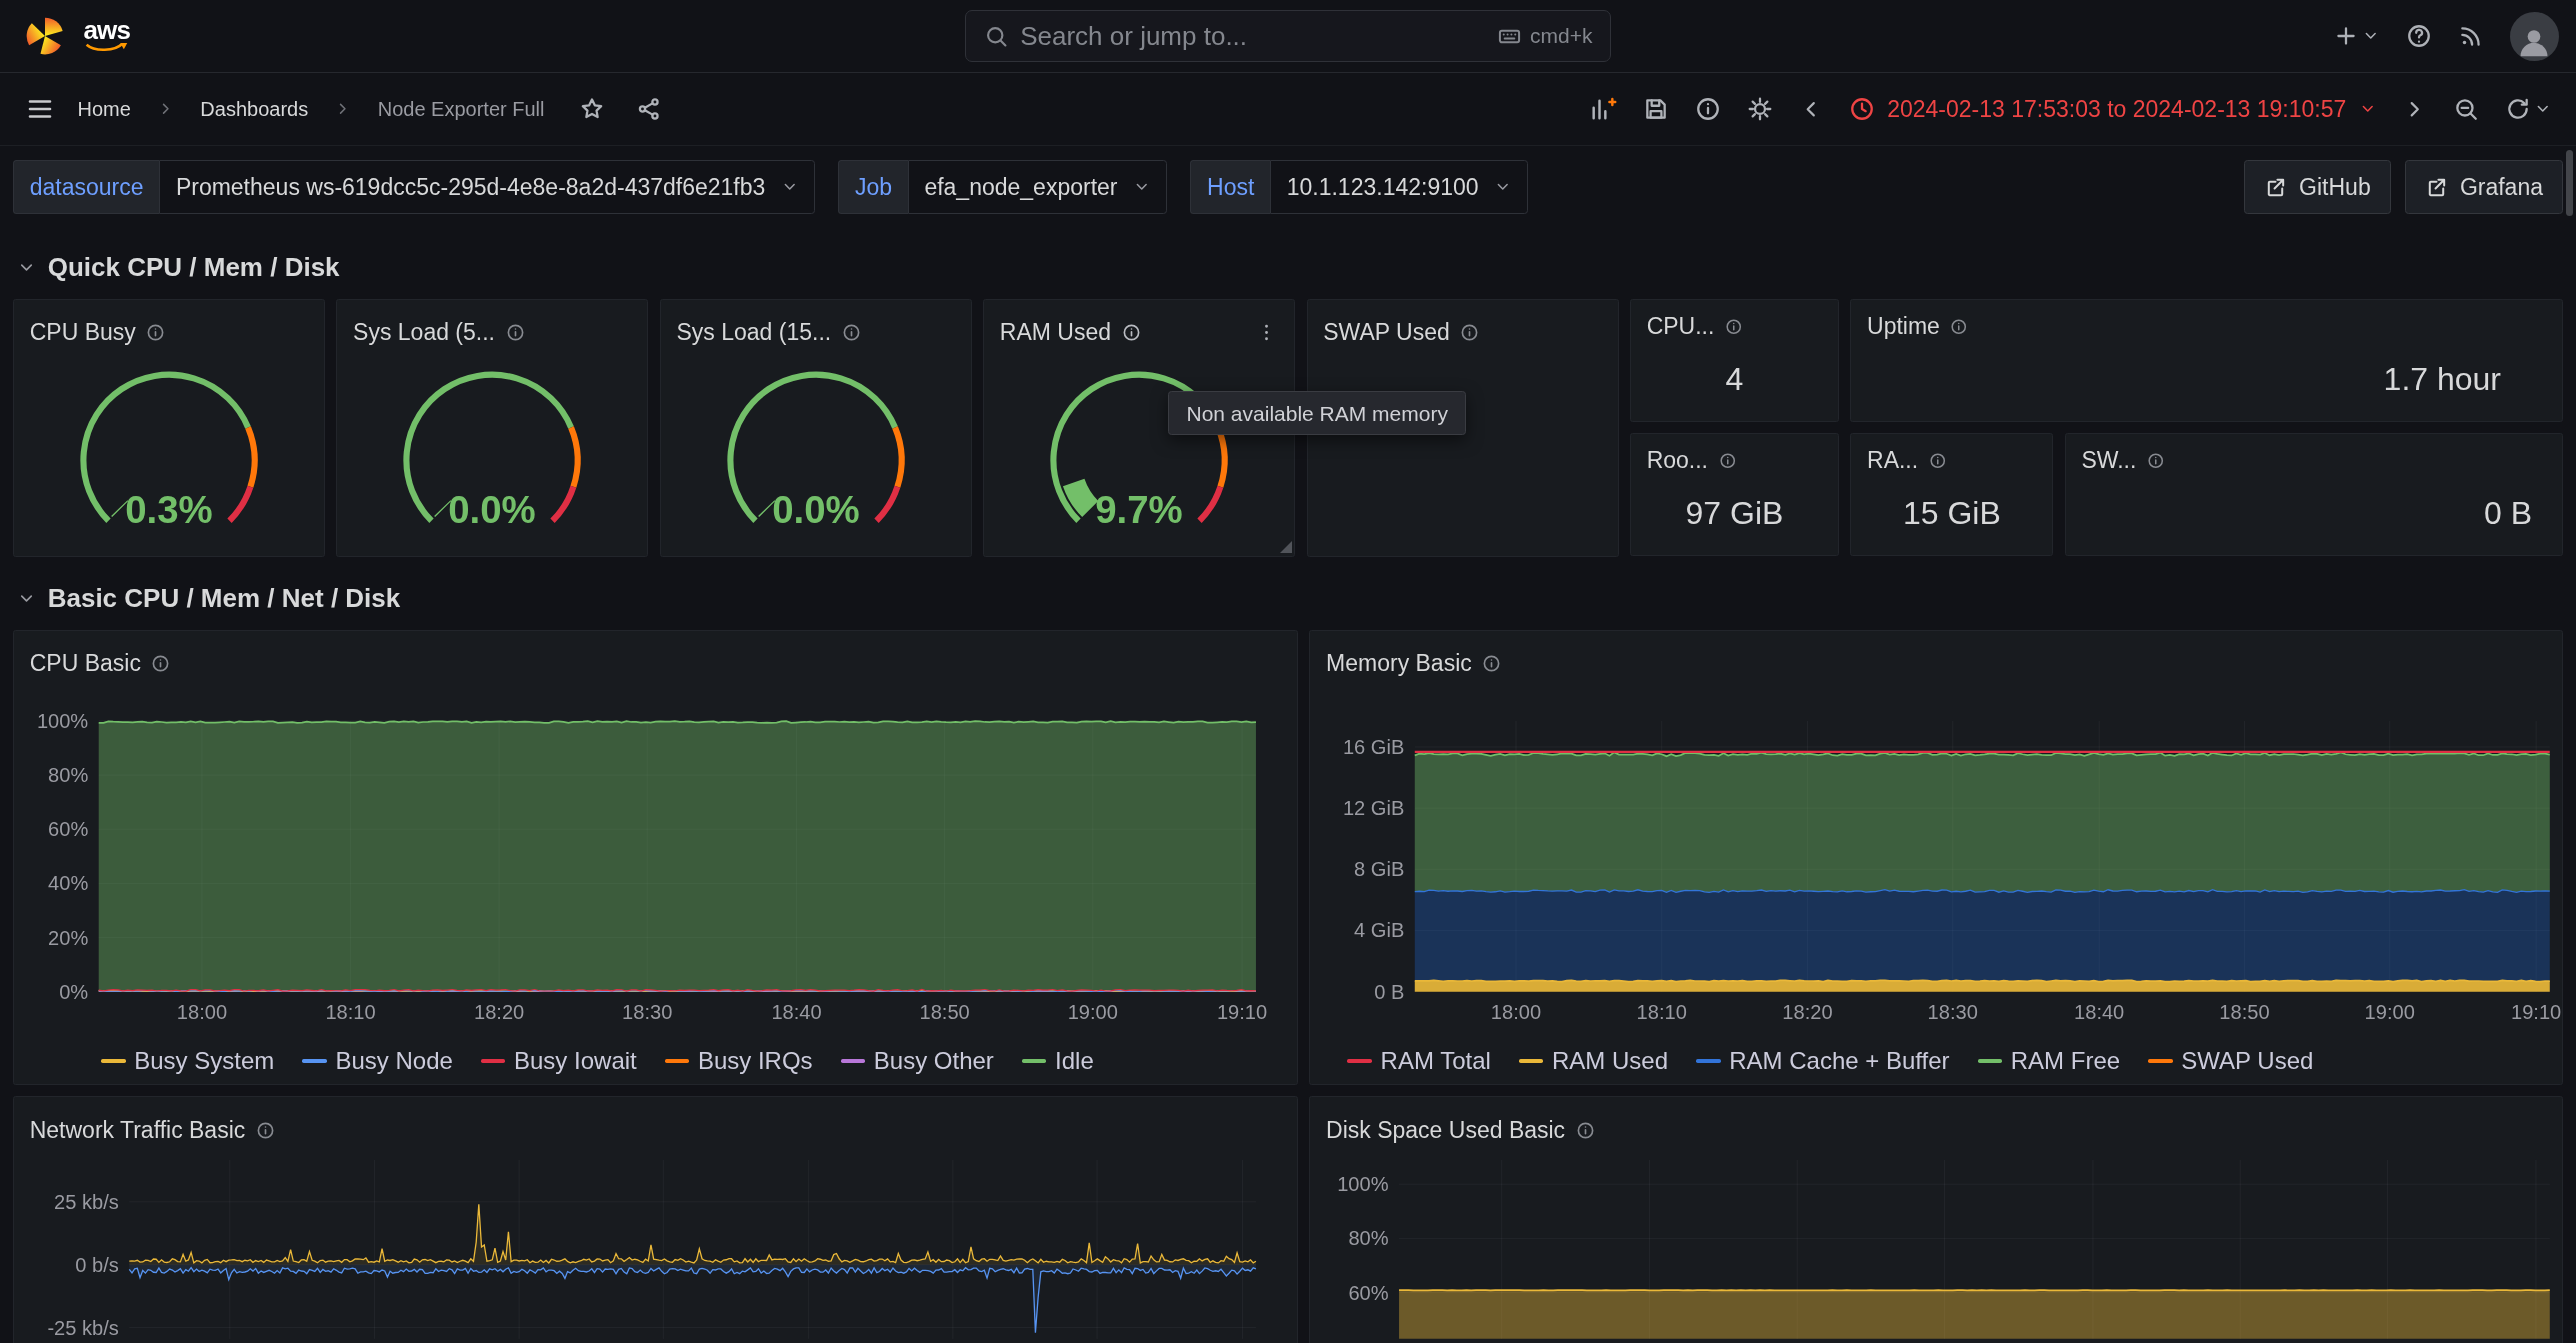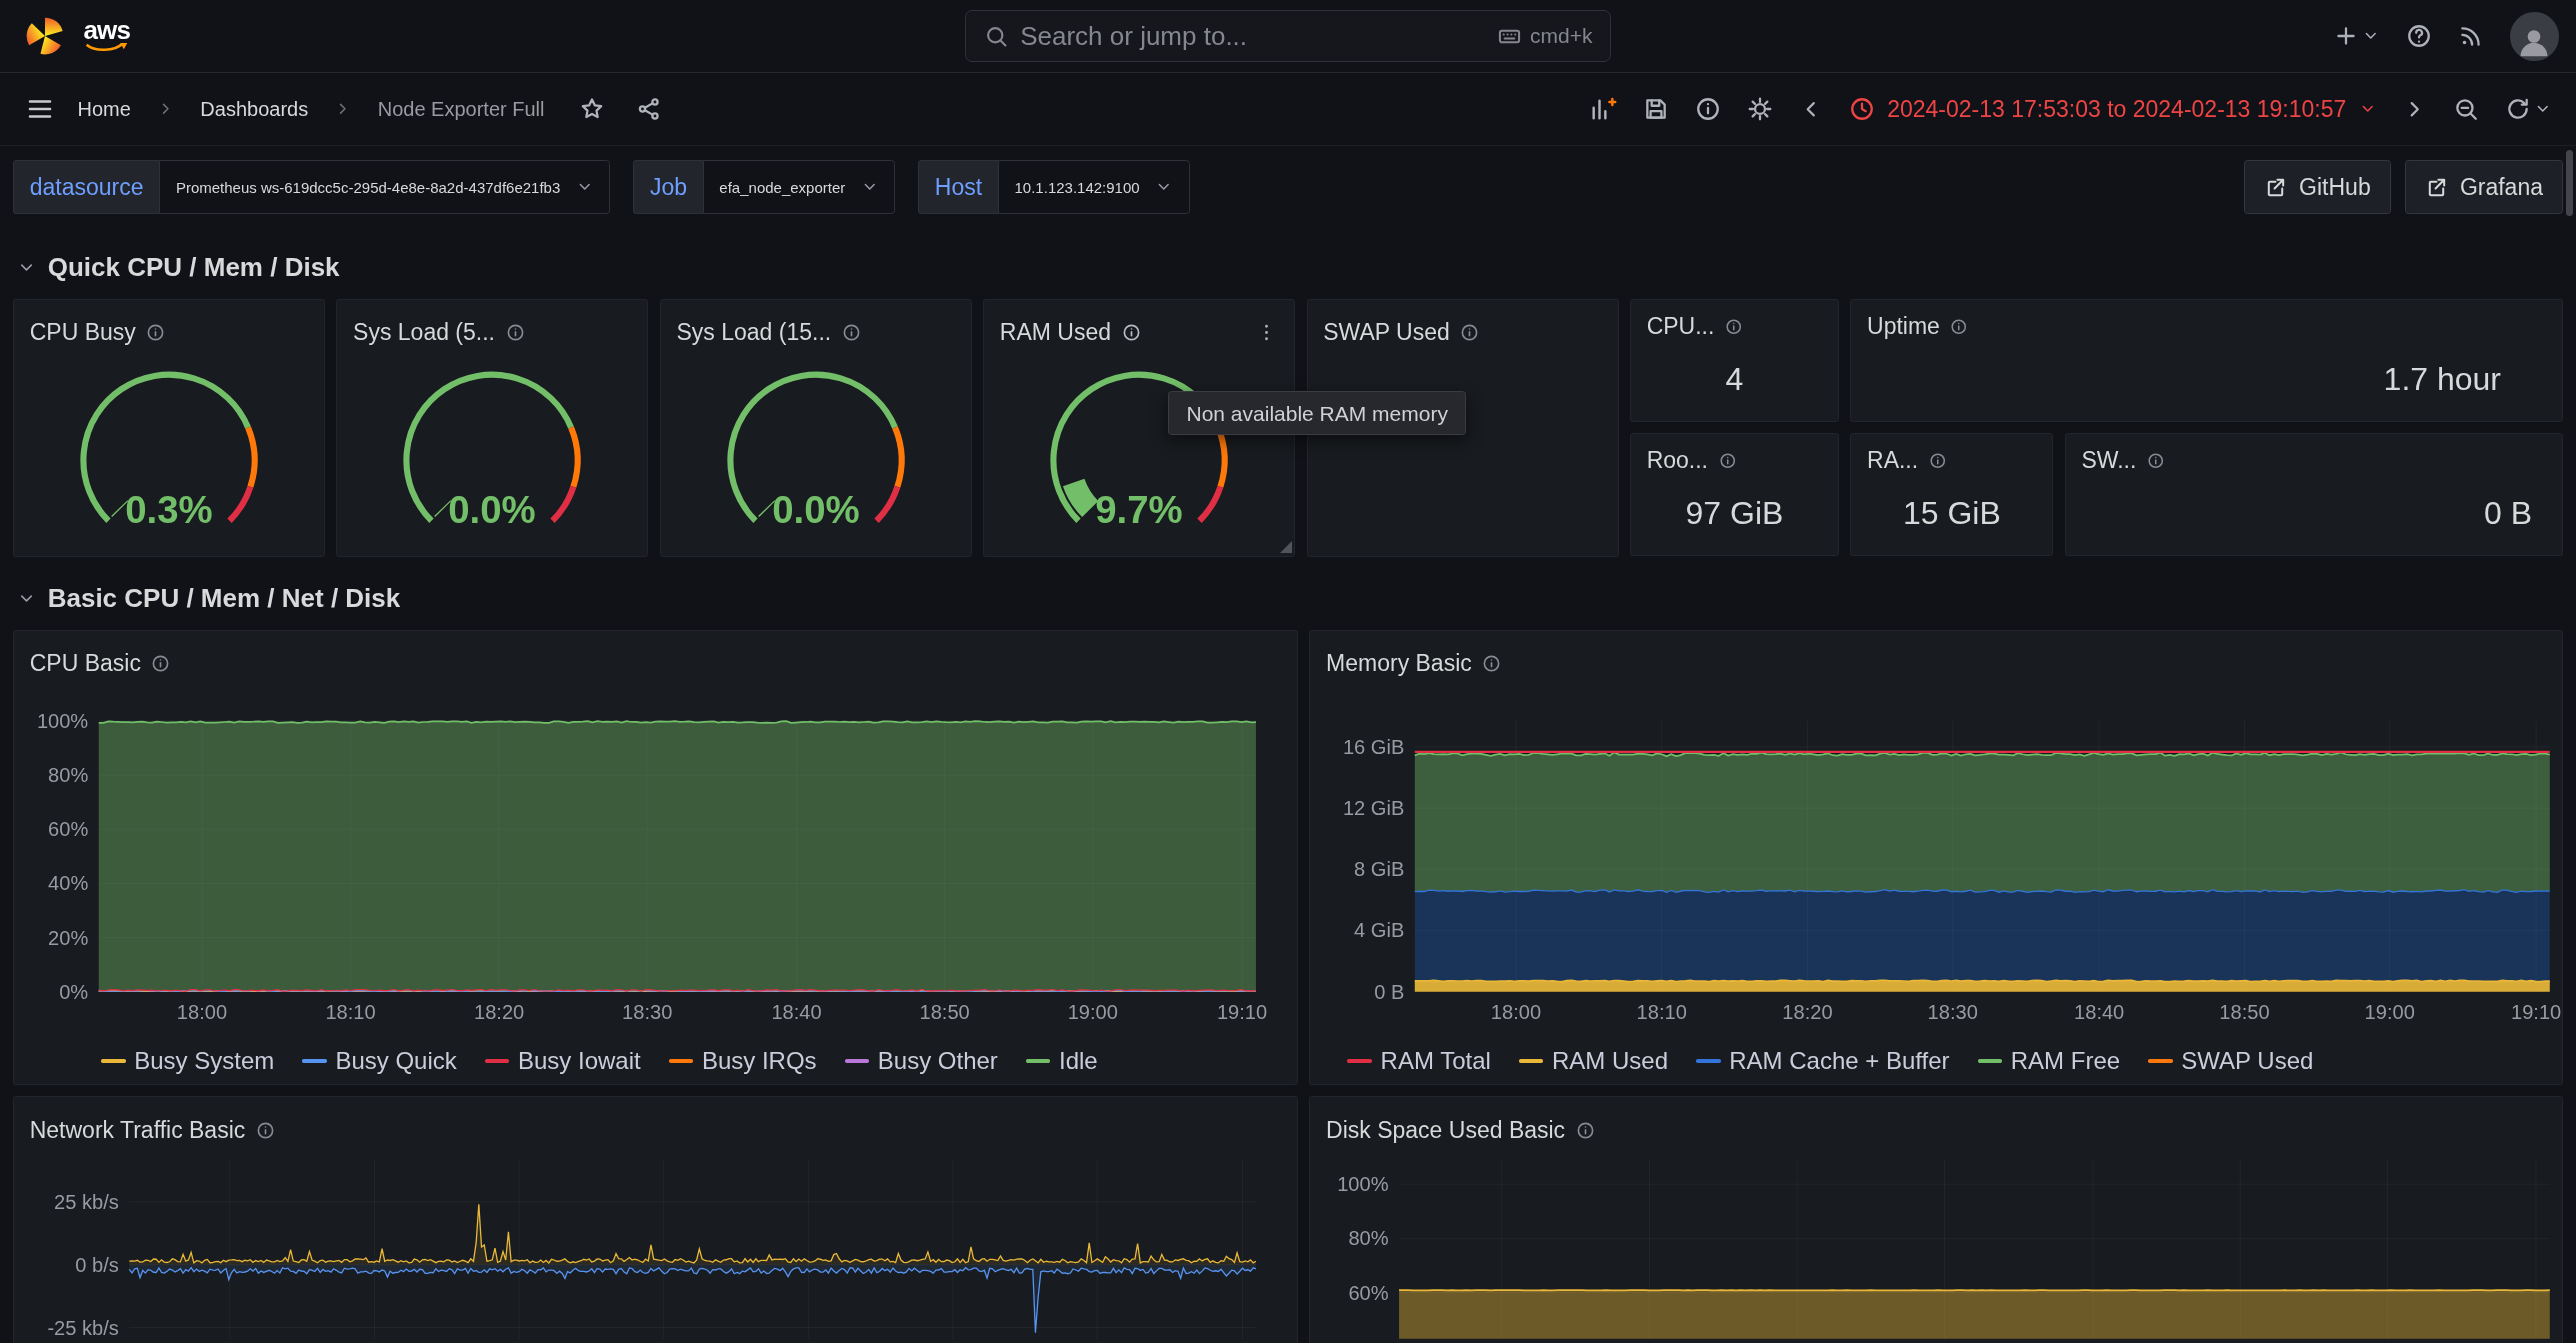--- a/index.html
+++ b/index.html
@@ -27,21 +27,21 @@
   .crumb.dim{color:#9a9ba2}
   .csep{color:#6f7177}
   .bc-actions{margin-left:auto;display:flex;align-items:center;gap:26px;color:#b0b3b9}
   .timewrap{display:flex;align-items:center;gap:12.2px;font-size:23px;color:#ef4444;white-space:nowrap}
 
   
   .content{padding:14px 13px 0}
   .vars-row{display:flex;align-items:center;gap:23px}
   .var{display:flex;height:54px}
   .var-label{display:flex;align-items:center;padding:0 15.7px;background:#22252b;border:0.9px solid #2e3138;border-right:none;border-radius:3.5px 0 0 3.5px;color:#6e9fff;font-size:23px;white-space:nowrap}
-  .var-value{display:flex;align-items:center;gap:15.7px;padding:0 15.7px;border:0.9px solid #2e3138;border-radius:0 3.5px 3.5px 0;font-size:15px;color:#d8d9da;white-space:nowrap;cursor:pointer}
+  .var-value{display:flex;align-items:center;gap:15.7px;padding:0 15.7px;border:0.9px solid #2e3138;border-radius:0 3.5px 3.5px 0;font-size:23px;color:#d8d9da;white-space:nowrap;cursor:pointer}
   .hdr-links{margin-left:auto;display:flex;gap:14px}
   .link-btn{height:54px;display:flex;align-items:center;gap:12.2px;padding:0 19px;background:#1d2026;border:0.9px solid #34373d;border-radius:3.5px;font-size:23px;color:#d8d9da;cursor:pointer;white-space:nowrap}
 
   .section-h{display:flex;align-items:center;gap:12.2px;font-size:26px;font-weight:700;color:#d8d9da;line-height:31px;cursor:pointer}
   .section-h.first{margin:38px 3.5px 15.7px}
   .section-h.second{margin:26px 3.5px 15.7px}
   .section-h .chev{color:#9a9ba2}
 
   .panel{background:#181b1f;border:0.9px solid #22252b;border-radius:2.6px;position:relative}
   .panel-h{display:flex;align-items:center;gap:10.5px;padding:12.2px 15.7px 0;height:54px;overflow:hidden}
@@ -503,21 +503,21 @@
             <polyline points="97.0,349.9 102.5,350.4 108.1,350.5 113.6,350.5 119.2,350.3 124.7,349.9 130.3,350.1 135.8,350.1 141.4,350.5 146.9,349.9 152.4,349.8 158.0,350.2 163.5,350.5 169.1,350.3 174.6,350.1 180.2,349.9 185.7,350.6 191.2,350.1 196.8,349.6 202.3,350.1 207.9,350.1 213.4,349.7 219.0,350.0 224.5,349.7 230.1,349.9 235.6,350.6 241.1,350.7 246.7,349.7 252.2,350.0 257.8,350.4 263.3,349.6 268.9,350.5 274.4,349.6 279.9,349.7 285.5,349.7 291.0,350.5 296.6,350.6 302.1,350.2 307.7,349.9 313.2,350.1 318.8,350.1 324.3,350.2 329.8,350.1 335.4,350.0 340.9,349.9 346.5,349.9 352.0,349.9 357.6,350.1 363.1,350.2 368.7,350.4 374.2,349.6 379.7,350.1 385.3,350.6 390.8,349.8 396.4,349.6 401.9,350.4 407.5,350.3 413.0,350.6 418.5,350.1 424.1,350.2 429.6,350.5 435.2,350.0 440.7,350.2 446.3,349.6 451.8,350.2 457.4,350.0 462.9,349.7 468.4,350.6 474.0,350.1 479.5,350.4 485.1,350.6 490.6,349.7 496.2,350.6 501.7,349.9 507.3,350.5 512.8,350.0 518.3,350.6 523.9,349.7 529.4,350.3 535.0,350.5 540.5,350.4 546.1,350.1 551.6,350.4 557.1,350.5 562.7,350.7 568.2,350.6 573.8,349.9 579.3,349.7 584.9,350.3 590.4,349.7 596.0,349.7 601.5,349.9 607.0,350.4 612.6,350.0 618.1,350.7 623.7,350.6 629.2,350.1 634.8,350.4 640.3,350.5 645.8,350.4 651.4,349.8 656.9,350.4 662.5,349.9 668.0,350.5 673.6,350.0 679.1,350.3 684.7,349.9 690.2,350.1 695.7,349.8 701.3,350.5 706.8,350.2 712.4,350.2 717.9,350.5 723.5,349.7 729.0,350.0 734.6,349.9 740.1,350.1 745.6,350.7 751.2,349.6 756.7,349.9 762.3,350.4 767.8,350.0 773.4,349.8 778.9,350.3 784.4,350.4 790.0,350.5 795.5,350.2 801.1,349.7 806.6,349.7 812.2,350.5 817.7,350.1 823.3,350.0 828.8,350.2 834.3,350.3 839.9,350.3 845.4,349.8 851.0,350.1 856.5,349.7 862.1,349.9 867.6,350.1 873.2,350.0 878.7,350.6 884.2,349.9 889.8,349.8 895.3,349.6 900.9,349.8 906.4,349.9 912.0,350.1 917.5,350.5 923.0,349.6 928.6,350.0 934.1,350.2 939.7,349.9 945.2,350.5 950.8,350.5 956.3,350.3 961.9,350.4 967.4,350.0 972.9,349.9 978.5,350.0 984.0,350.0 989.6,350.2 995.1,350.2 1000.7,350.7 1006.2,350.4 1011.7,350.5 1017.3,350.7 1022.8,350.5 1028.4,350.1 1033.9,350.5 1039.5,350.6 1045.0,350.1 1050.6,350.1 1056.1,350.1 1061.6,350.4 1067.2,350.4 1072.7,350.5 1078.3,349.8 1083.8,350.3 1089.4,350.3 1094.9,350.7 1100.5,350.3 1106.0,350.2 1111.5,349.8 1117.1,349.7 1122.6,349.7 1128.2,350.1 1133.7,350.0 1139.3,350.3 1144.8,349.8 1150.3,350.5 1155.9,350.2 1161.4,350.0 1167.0,350.6 1172.5,349.9 1178.1,350.0 1183.6,350.0 1189.2,350.5 1194.7,350.7 1200.2,350.4 1205.8,350.2 1211.3,350.5 1216.9,349.8 1222.4,350.1 1228.0,350.4 1233.5,350.6 1239.1,350.6 1244.6,350.5 1250.1,350.6 1255.7,349.9 1261.2,349.9 1266.8,349.7 1272.3,350.5 1277.9,350.6 1283.4,350.2 1288.9,350.6 1294.5,349.9 1300.0,350.2 1305.6,350.2 1311.1,349.9 1316.7,350.5 1322.2,350.3 1327.8,350.2 1333.3,350.4 1338.8,349.9 1344.4,350.2 1349.9,349.9 1355.5,350.0 1361.0,350.2 1366.6,350.7 1372.1,350.4 1377.6,349.9 1383.2,350.2 1388.7,350.2 1394.3,349.9 1399.8,349.9 1405.4,350.5 1410.9,350.1 1416.5,349.9 1422.0,350.5" fill="none" stroke="#5794F2" stroke-width="1.3"></polyline>
             <polyline points="97.0,349.1 102.5,350.1 108.1,349.3 113.6,348.6 119.2,349.0 124.7,350.0 130.3,349.1 135.8,349.7 141.4,349.0 146.9,349.1 152.4,349.5 158.0,349.1 163.5,350.2 169.1,349.5 174.6,349.6 180.2,350.0 185.7,349.3 191.2,350.0 196.8,350.3 202.3,348.6 207.9,348.7 213.4,350.0 219.0,348.9 224.5,348.9 230.1,350.0 235.6,349.8 241.1,349.3 246.7,349.7 252.2,348.6 257.8,348.6 263.3,350.2 268.9,349.5 274.4,349.6 279.9,349.8 285.5,348.9 291.0,350.1 296.6,349.4 302.1,348.6 307.7,350.3 313.2,350.1 318.8,349.3 324.3,349.6 329.8,349.8 335.4,348.9 340.9,349.4 346.5,349.9 352.0,348.7 357.6,350.0 363.1,349.7 368.7,349.9 374.2,349.9 379.7,348.9 385.3,349.8 390.8,348.6 396.4,348.6 401.9,348.6 407.5,349.5 413.0,349.9 418.5,349.2 424.1,349.7 429.6,349.4 435.2,348.5 440.7,350.1 446.3,349.2 451.8,348.7 457.4,350.1 462.9,349.3 468.4,349.8 474.0,350.1 479.5,349.2 485.1,348.8 490.6,349.6 496.2,349.1 501.7,348.5 507.3,349.4 512.8,350.1 518.3,349.0 523.9,349.5 529.4,348.8 535.0,348.5 540.5,349.8 546.1,348.7 551.6,349.3 557.1,349.0 562.7,348.5 568.2,349.7 573.8,350.2 579.3,349.0 584.9,348.9 590.4,349.7 596.0,348.5 601.5,349.9 607.0,350.2 612.6,350.2 618.1,350.0 623.7,349.0 629.2,349.7 634.8,349.2 640.3,350.0 645.8,348.9 651.4,348.8 656.9,350.1 662.5,350.1 668.0,348.9 673.6,349.5 679.1,349.2 684.7,350.0 690.2,348.6 695.7,348.8 701.3,350.2 706.8,348.9 712.4,348.9 717.9,350.3 723.5,348.6 729.0,348.9 734.6,349.5 740.1,350.3 745.6,349.9 751.2,349.8 756.7,349.9 762.3,349.3 767.8,349.5 773.4,349.3 778.9,349.2 784.4,349.7 790.0,349.4 795.5,349.2 801.1,348.7 806.6,349.8 812.2,349.0 817.7,348.7 823.3,350.0 828.8,349.2 834.3,350.3 839.9,348.7 845.4,349.6 851.0,350.3 856.5,349.7 862.1,348.9 867.6,349.2 873.2,348.7 878.7,350.0 884.2,350.1 889.8,349.7 895.3,349.0 900.9,348.7 906.4,349.6 912.0,348.6 917.5,349.3 923.0,350.0 928.6,349.7 934.1,349.5 939.7,349.3 945.2,349.3 950.8,349.2 956.3,349.7 961.9,349.3 967.4,348.7 972.9,348.9 978.5,349.8 984.0,350.3 989.6,348.5 995.1,349.5 1000.7,350.1 1006.2,349.2 1011.7,348.7 1017.3,349.9 1022.8,349.7 1028.4,348.9 1033.9,350.3 1039.5,348.5 1045.0,350.2 1050.6,349.9 1056.1,350.1 1061.6,349.4 1067.2,350.2 1072.7,349.1 1078.3,350.1 1083.8,350.1 1089.4,350.0 1094.9,349.7 1100.5,349.2 1106.0,349.3 1111.5,348.5 1117.1,349.8 1122.6,350.2 1128.2,348.8 1133.7,350.2 1139.3,350.1 1144.8,349.2 1150.3,349.4 1155.9,350.0 1161.4,349.2 1167.0,349.4 1172.5,348.6 1178.1,349.1 1183.6,349.2 1189.2,348.5 1194.7,349.8 1200.2,348.9 1205.8,350.0 1211.3,350.3 1216.9,349.5 1222.4,349.0 1228.0,349.2 1233.5,349.5 1239.1,350.2 1244.6,349.1 1250.1,350.2 1255.7,350.0 1261.2,349.0 1266.8,348.5 1272.3,349.8 1277.9,349.3 1283.4,348.8 1288.9,349.1 1294.5,349.2 1300.0,349.1 1305.6,349.8 1311.1,349.6 1316.7,349.5 1322.2,349.3 1327.8,349.3 1333.3,349.6 1338.8,350.3 1344.4,349.3 1349.9,350.0 1355.5,349.6 1361.0,349.3 1366.6,349.2 1372.1,349.0 1377.6,349.9 1383.2,349.1 1388.7,349.6 1394.3,349.9 1399.8,349.4 1405.4,348.7 1410.9,350.1 1416.5,349.8 1422.0,350.0" fill="none" stroke="#E02F44" stroke-width="1.4"></polyline>
           </svg></div>
       <div class="legend pad1">
           <span class="legend-item">
             <span class="legend-mark" style="background: rgb(234, 184, 57);"></span>
             <span>Busy System</span>
           </span>
           <span class="legend-item">
             <span class="legend-mark" style="background: rgb(87, 148, 242);"></span>
-            <span>Busy Quick</span>
+            <span>Busy Node</span>
           </span>
           <span class="legend-item">
             <span class="legend-mark" style="background: rgb(224, 47, 68);"></span>
             <span>Busy Iowait</span>
           </span>
           <span class="legend-item">
             <span class="legend-mark" style="background: rgb(255, 120, 10);"></span>
             <span>Busy IRQs</span>
           </span>
           <span class="legend-item">

